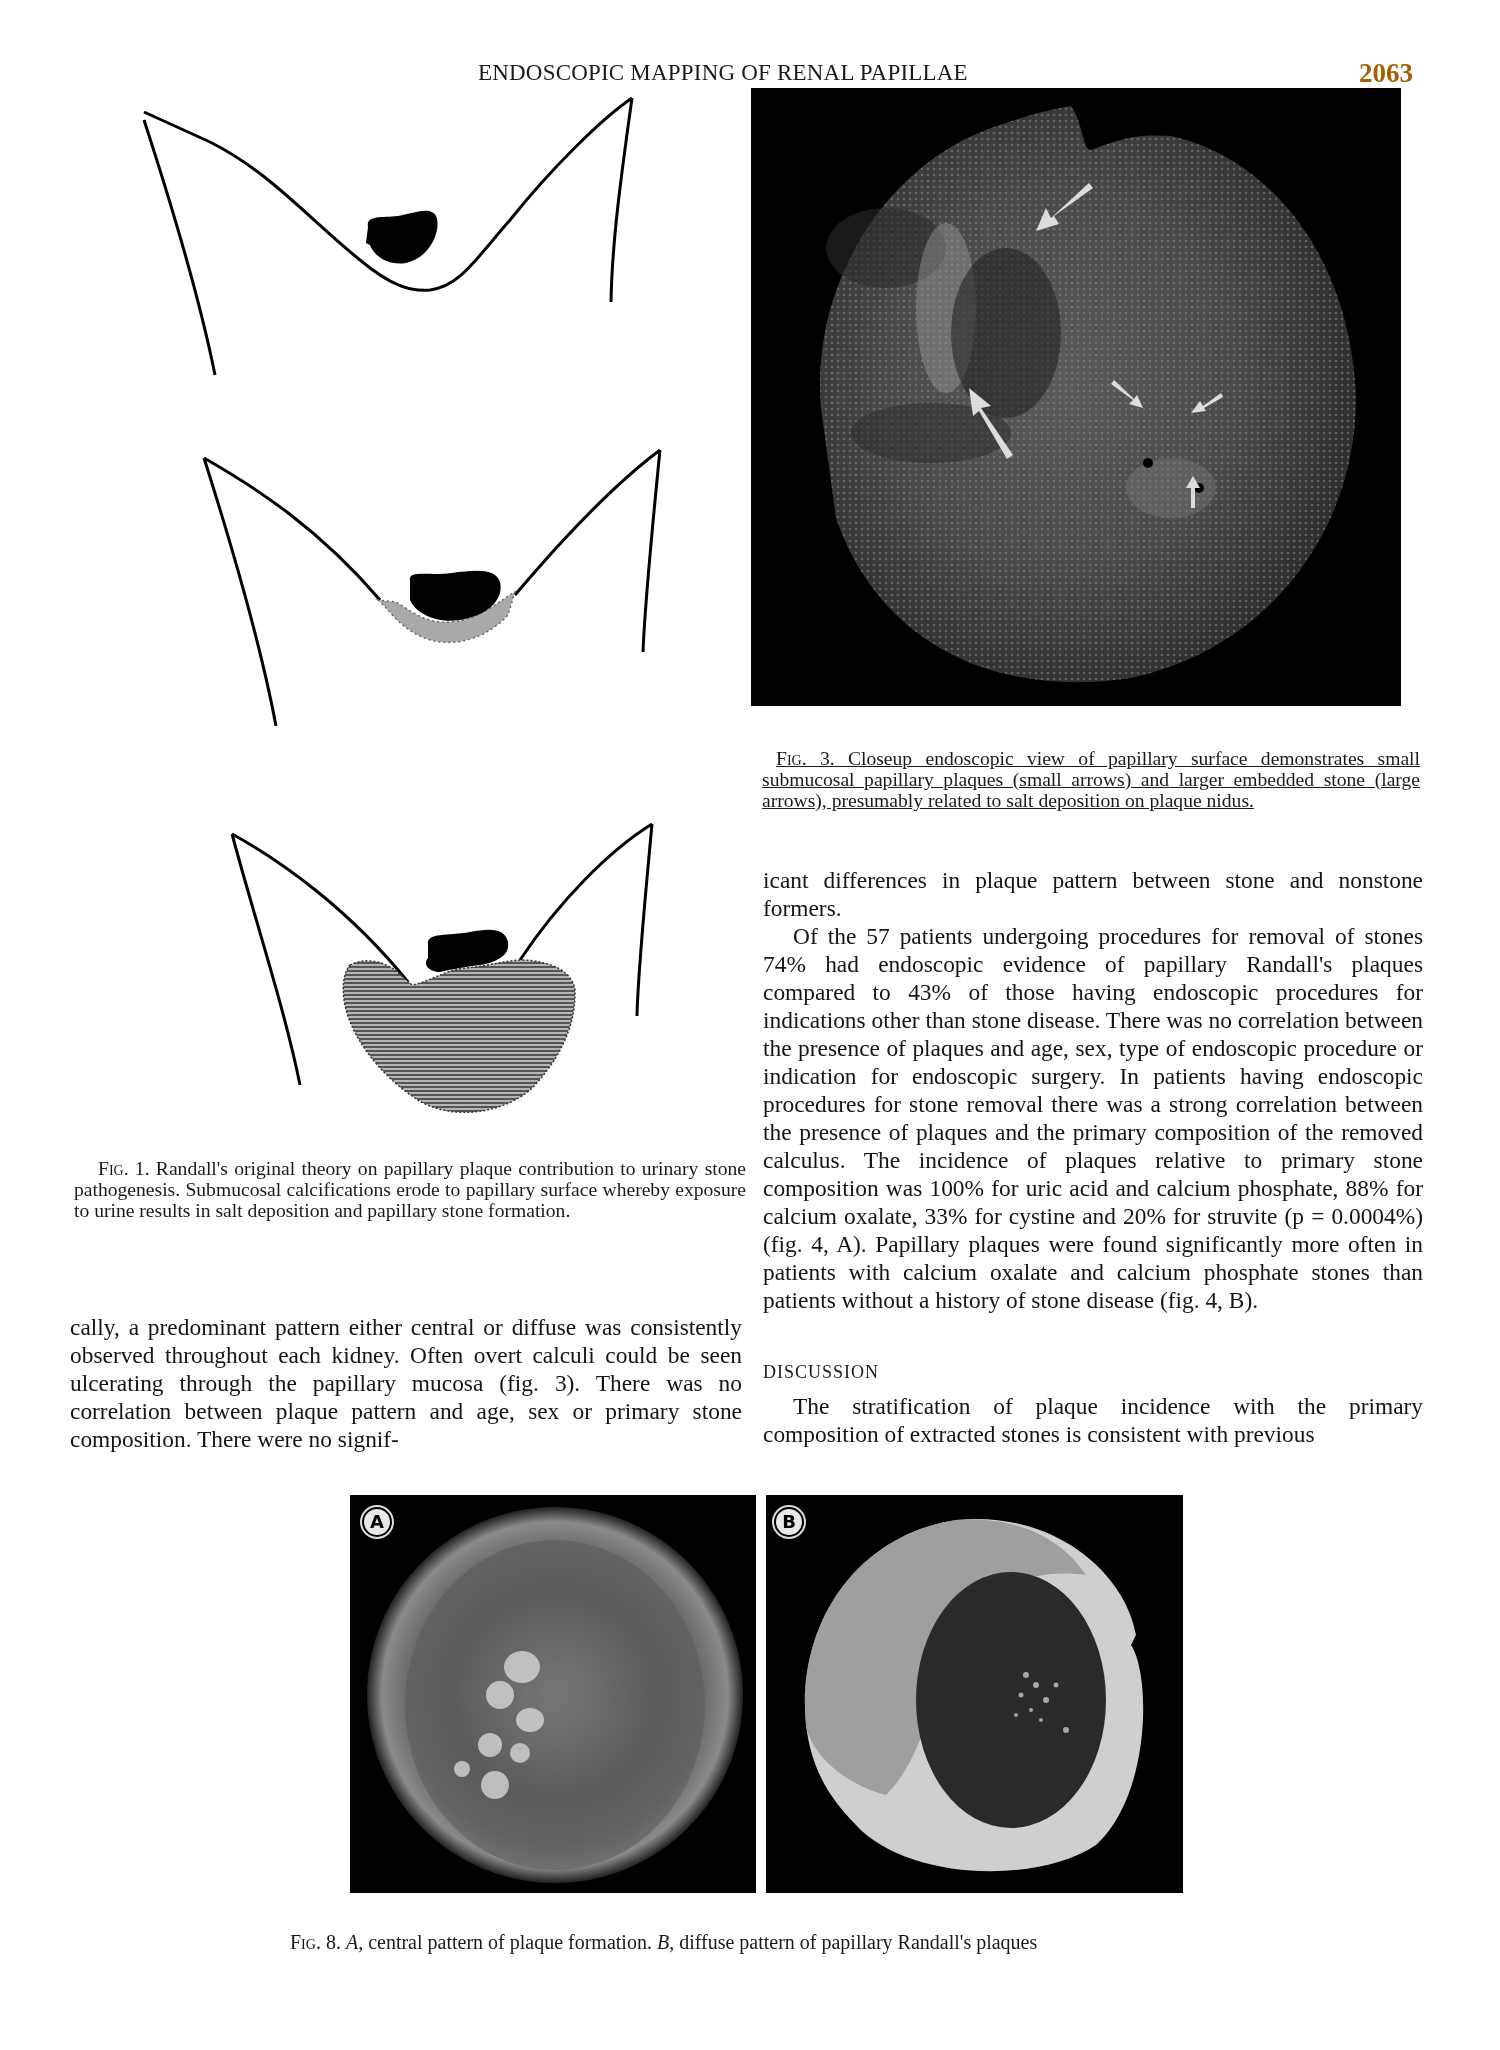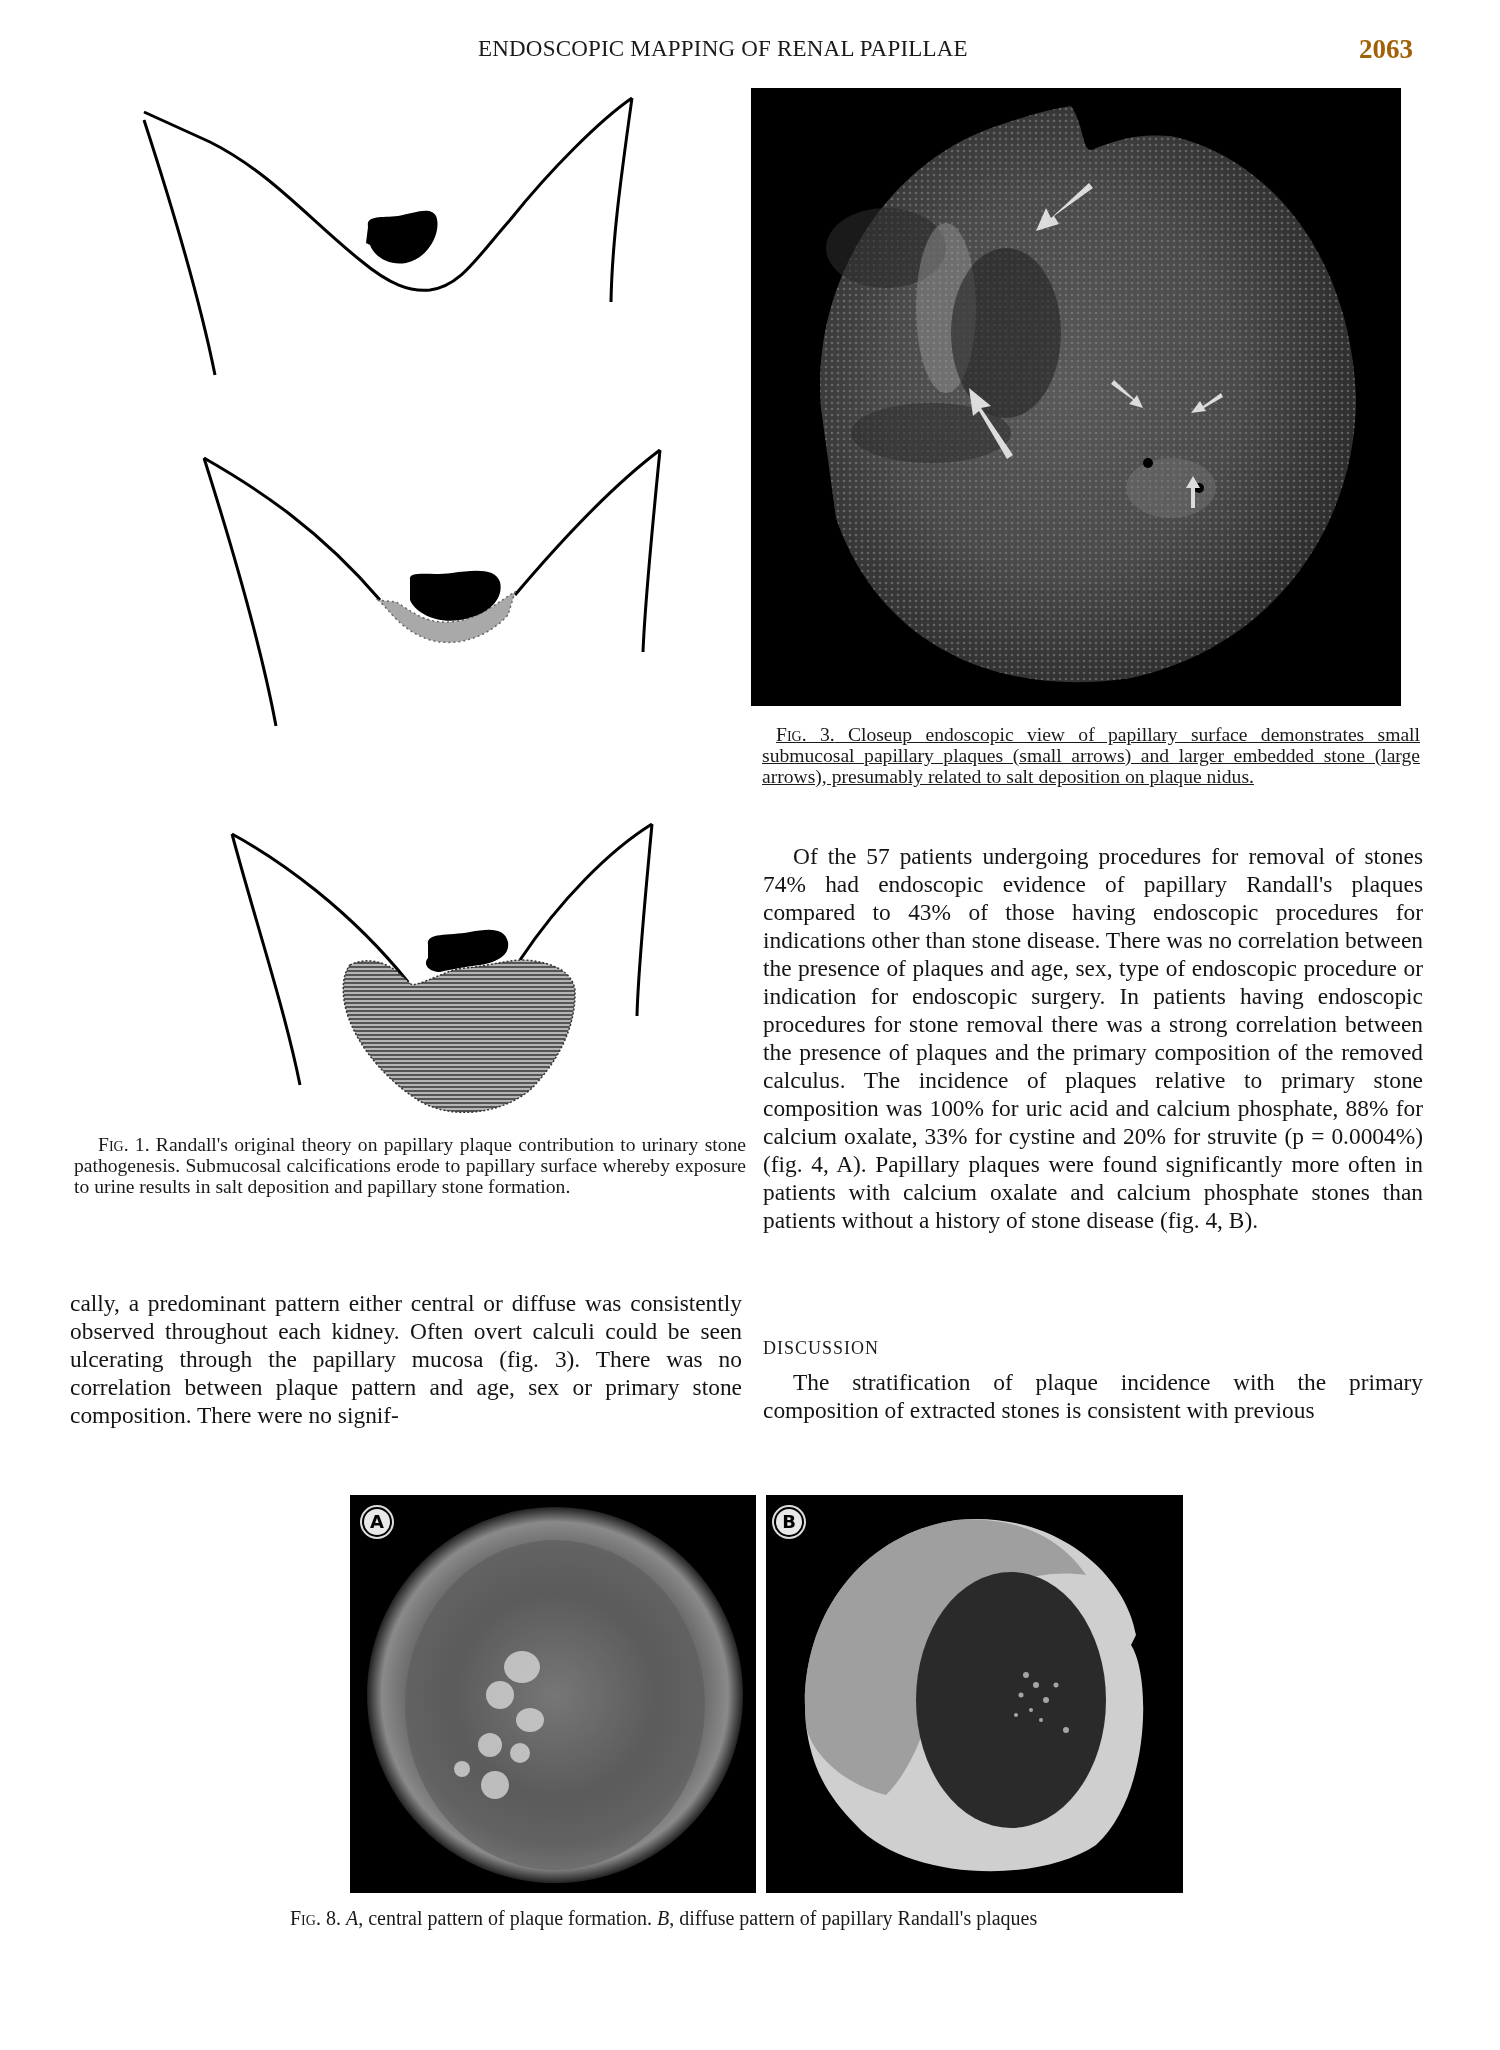--- a/index.html
+++ b/index.html
@@ -1,18 +1,18 @@
 <!DOCTYPE html>
 <html><head>
 <meta charset="utf-8">
 <style>
   html, body { margin: 0; padding: 0; background: #ffffff; }
   body { width: 1500px; height: 2050px; position: relative; overflow: hidden;
          font-family: "Liberation Serif", "DejaVu Serif", serif; color: #141414; }
-  .abs { position: absolute; }
+  .abs { position: absolute; margin-top: 24px; }
   .running-head { left: 478px; top: 36px; font-size: 23px; letter-spacing: 0.2px; color: #1a1a1a; }
   .page-number { left: 1359px; top: 34px; font-size: 27px; font-weight: bold; color: #a16207; }
   .fig-svg { position: absolute; }
   .caption { font-size: 19.6px; line-height: 21px; text-align: justify; color: #1a1a1a; }
   .caption .fig-label { font-variant: small-caps; }
   .body-text { font-size: 23.4px; line-height: 28px; text-align: justify; color: #141414; }
   .body-text p { margin: 0; }
   .body-text p.indent { text-indent: 30px; }
   .section-heading { font-size: 18px; letter-spacing: 1px; color: #1a1a1a; }
   .photo { position: absolute; background: #000; overflow: hidden; }
@@ -101,20 +101,21 @@
 <div class="abs caption" style="left:762px;top:724px;width:658px;text-decoration:underline;">
   <span style="padding-left:14px" class="fig-label">Fig. 3.</span>
   <span>Closeup endoscopic view of papillary surface demonstrates small submucosal papillary plaques (small arrows) and larger embedded stone (large arrows), presumably related to salt deposition on plaque nidus.</span>
 </div>
 
 <div class="abs body-text" style="left:70px;top:1289px;width:672px;font-family:Liberation Serif, serif;">
   <p>cally, a predominant pattern either central or diffuse was consistently observed throughout each kidney. Often overt calculi could be seen ulcerating through the papillary mucosa (fig. 3). There was no correlation between plaque pattern and age, sex or primary stone composition. There were no signif-</p>
 </div>
 
 <div class="abs body-text" style="left:763px;top:842px;width:660px;">
+  <p>icant differences in plaque pattern between stone and nonstone formers.</p>
   <p class="indent">Of the 57 patients undergoing procedures for removal of stones 74% had endoscopic evidence of papillary Randall's plaques compared to 43% of those having endoscopic procedures for indications other than stone disease. There was no correlation between the presence of plaques and age, sex, type of endoscopic procedure or indication for endoscopic surgery. In patients having endoscopic procedures for stone removal there was a strong correlation between the presence of plaques and the primary composition of the removed calculus. The incidence of plaques relative to primary stone composition was 100% for uric acid and calcium phosphate, 88% for calcium oxalate, 33% for cystine and 20% for struvite (p = 0.0004%) (fig. 4, A). Papillary plaques were found significantly more often in patients with calcium oxalate and calcium phosphate stones than patients without a history of stone disease (fig. 4, B).</p>
 </div>
 
 <div class="abs section-heading" style="left:763px;top:1338px;width:660px;">DISCUSSION</div>
 
 <div class="abs body-text" style="left:763px;top:1368px;width:660px;">
   <p class="indent">The stratification of plaque incidence with the primary composition of extracted stones is consistent with previous</p>
 </div>
 
 <div class="photo" style="left:350px;top:1495px;width:406px;height:398px;">

